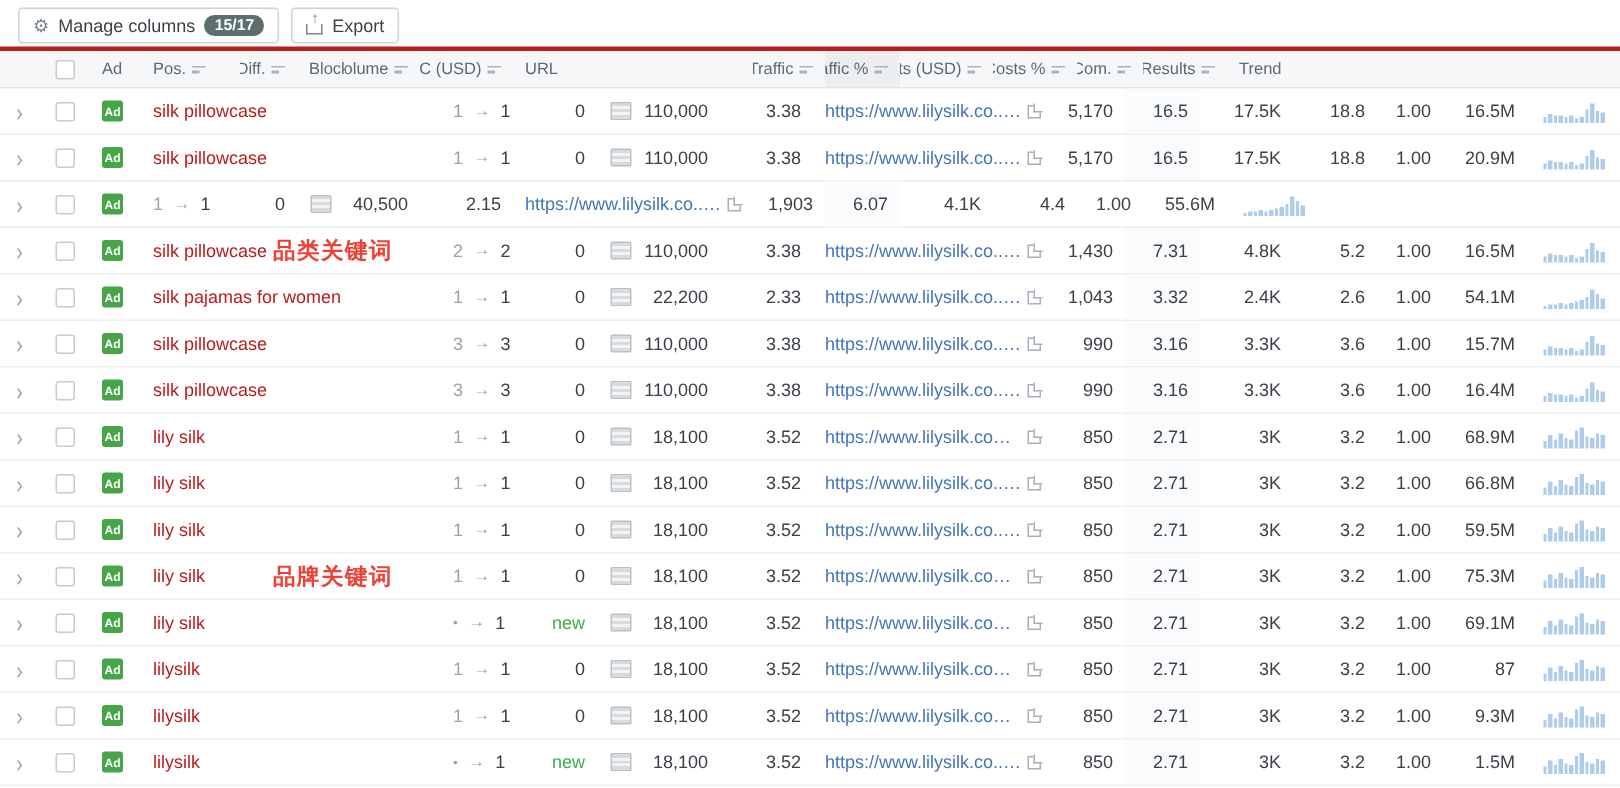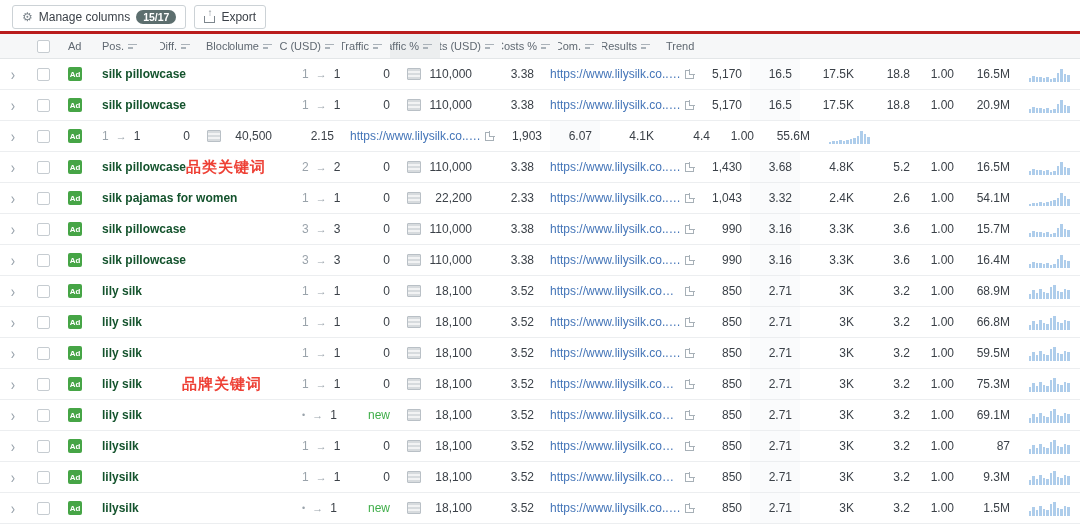--- a/index.html
+++ b/index.html
@@ -64,21 +64,21 @@
   .col-results { width:56px;  flex:none; }
   .col-trend   { width:62px;  flex:none; }
   .td.col-traffic_pct { background:#fafbfc; }
 
   .chevron { color:#99a3ac; font-size:13px; cursor:pointer; transform:scaleY(1.3); }
   .checkbox { width:13px; height:13px; border:1px solid #c6ccd1; border-radius:2px;
     background:#fff; cursor:pointer; display:inline-block; }
   .ad-badge { background:#46a546; color:#fff; font-size:8px; font-weight:bold;
     width:14px; height:14px; border-radius:2px; display:inline-flex;
     align-items:center; justify-content:center; cursor:pointer; }
-  .kw { color:#14532d; text-decoration:none; cursor:pointer;font-weight:bold; }
+  .kw { color:#b91c1c; text-decoration:none; cursor:pointer; }
   .annotation { margin-left:auto; padding-right:24px; color:#ee4136;
     font-size:15px; font-weight:bold; letter-spacing:1px; }
   .pos-from { color:#9aa3ab; }
   .pos-from.dot { font-size:9px; }
   .pos-arrow { color:#9aa3ab; margin:0 7px; font-size:11px; }
   .pos-to { color:#3b4148; }
   .col-diff.new { color:#3fae49; }
   .block-icon { width:14px; height:12px; border:1px solid #b9c0c6; border-radius:1px;
     background:repeating-linear-gradient(180deg,#d7dbde 0 2px,#f2f3f4 2px 4px);
     display:inline-block; cursor:pointer; }
@@ -131,20 +131,23 @@
         <span>Block</span>
       </div>
       <div class="th col-volume right">
         <span>Volume</span>
         <span class="sort-icon"></span>
       </div>
       <div class="th col-cpc right">
         <span>CPC (USD)</span>
         <span class="sort-icon"></span>
       </div>
+      <div class="th col-url">
+        <span>URL</span>
+      </div>
       <div class="th col-traffic right">
         <span>Traffic</span>
         <span class="sort-icon"></span>
       </div>
       <div class="th col-traffic_pct right sorted">
         <span>Traffic %</span>
         <span class="sort-icon"></span>
       </div>
       <div class="th col-costs right">
         <span>Costs (USD)</span>
@@ -345,21 +348,21 @@
     <div class="td col-block center">
           <span class="block-icon"></span>
         </div>
     <div class="td col-volume right">110,000</div>
     <div class="td col-cpc right">3.38</div>
     <div class="td col-url">
       <a class="url">https://www.lilysilk.co... es.html</a>
       <span class="ext-icon"></span>
     </div>
     <div class="td col-traffic right">1,430</div>
-    <div class="td col-traffic_pct right">3.68</div>
+    <div class="td col-traffic_pct right">7.31</div>
     <div class="td col-costs right">4.8K</div>
     <div class="td col-costs_pct right">5.2</div>
     <div class="td col-com right">1.00</div>
     <div class="td col-results right">16.5M</div>
     <div class="td col-trend center">
           <span class="spark">
             <span class="bar" style="height: 4px;"></span>
             <span class="bar" style="height: 6px;"></span>
             <span class="bar" style="height: 5px;"></span>
             <span class="bar" style="height: 5px;"></span>

